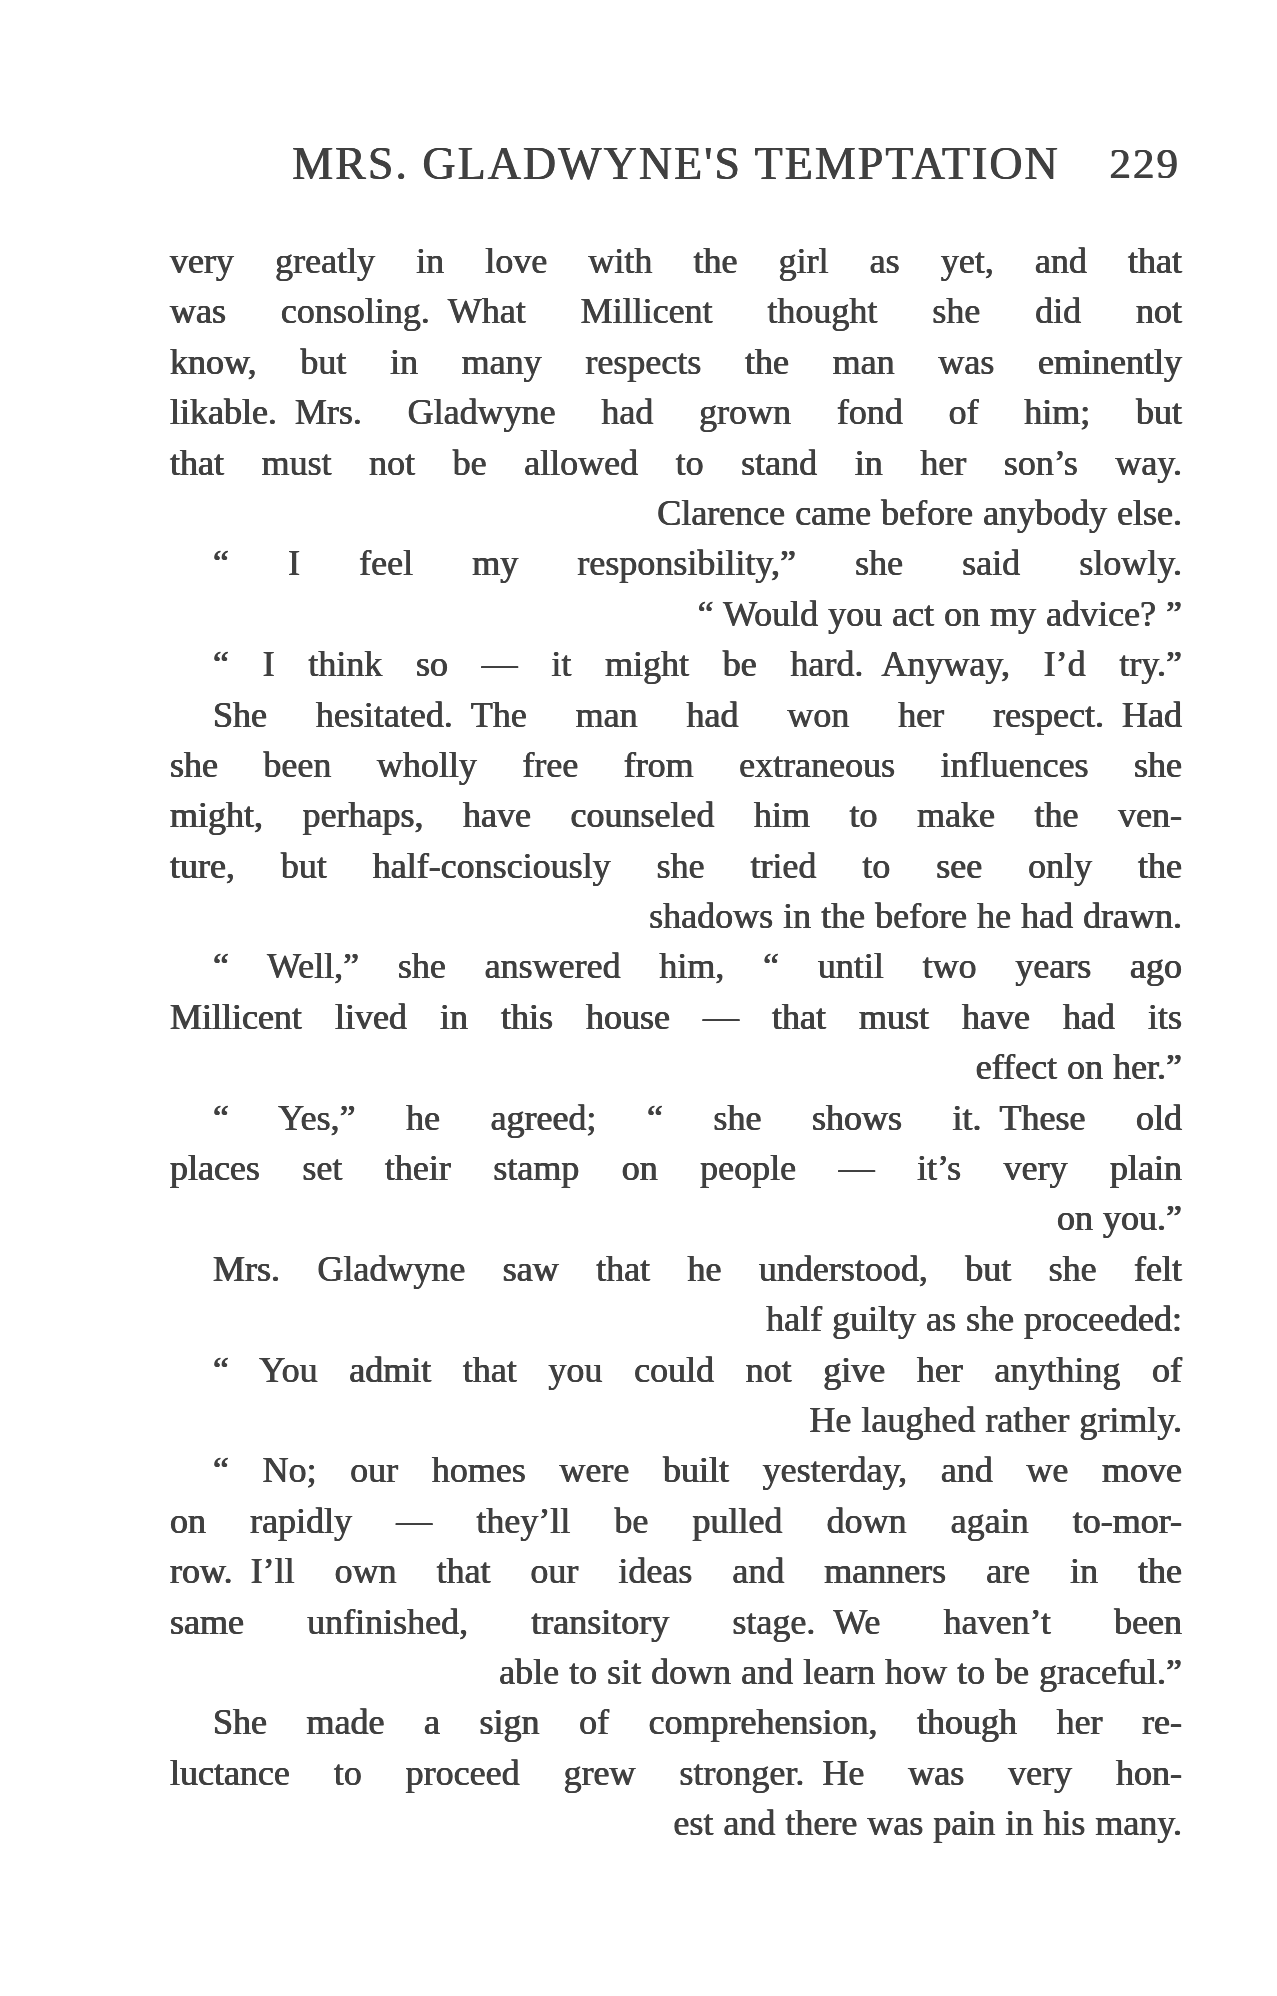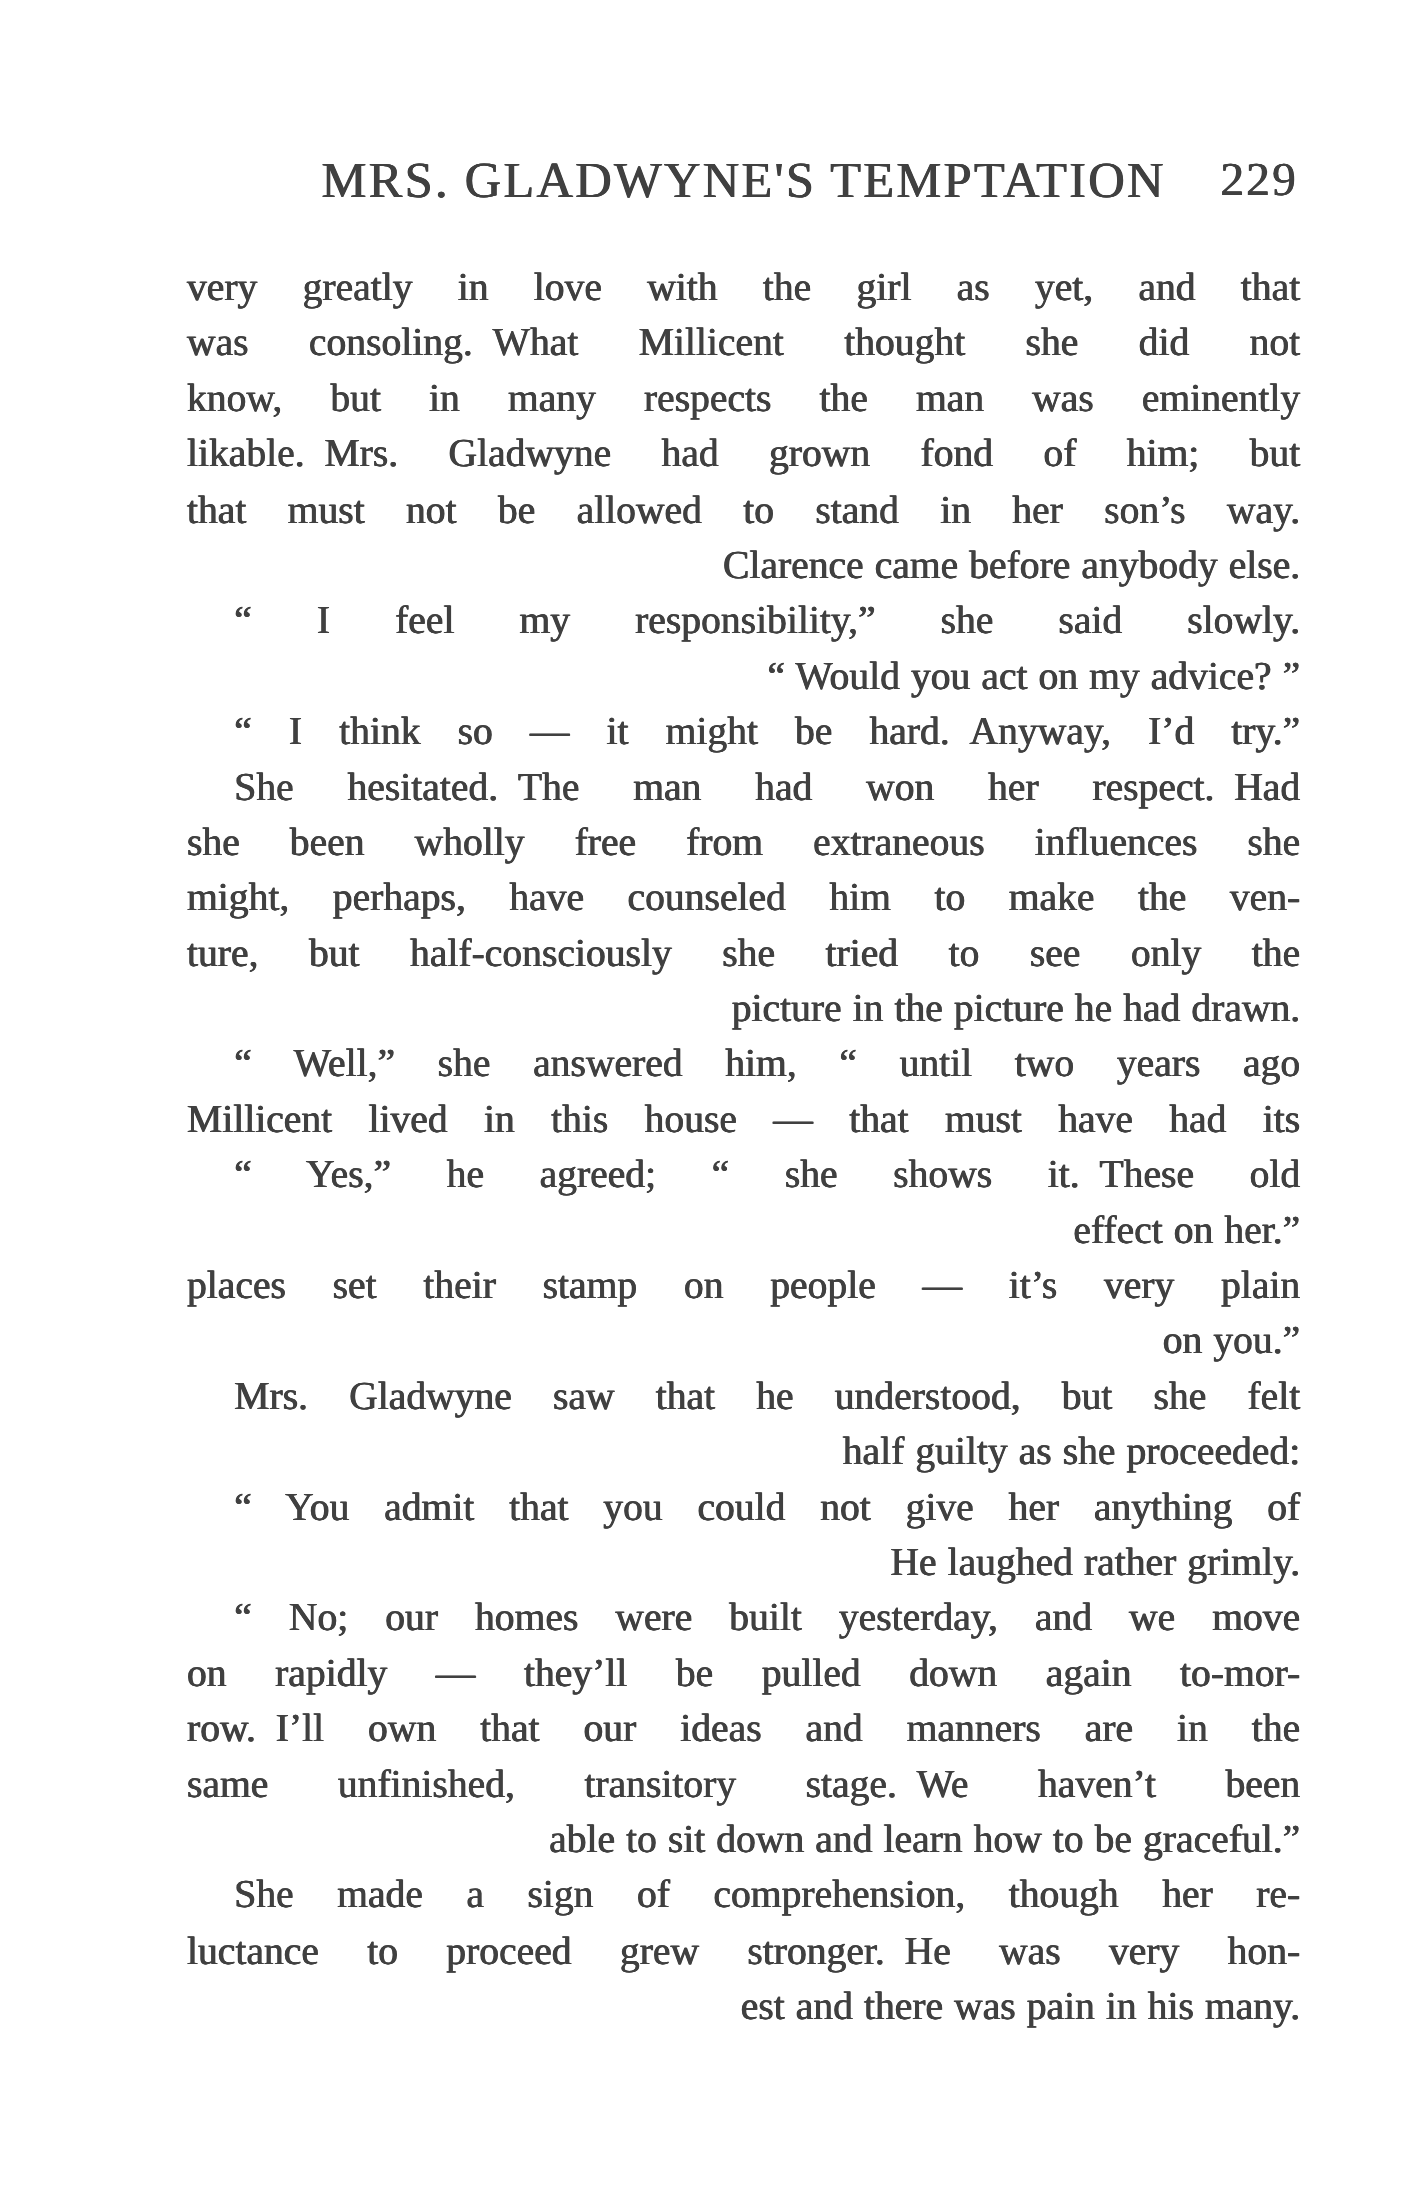--- a/index.html
+++ b/index.html
@@ -82,25 +82,25 @@
       <div class="line just">likable. Mrs. Gladwyne had grown fond of him; but</div>
       <div class="line just">that must not be allowed to stand in her son’s way.</div>
       <div class="line">Clarence came before anybody else.</div>
       <div class="line indent just">“ I feel my responsibility,” she said slowly.</div>
       <div class="line">“ Would you act on my advice? ”</div>
       <div class="line indent just">“ I think so — it might be hard. Anyway, I’d try.”</div>
       <div class="line indent just">She hesitated. The man had won her respect. Had</div>
       <div class="line just">she been wholly free from extraneous influences she</div>
       <div class="line just">might, perhaps, have counseled him to make the ven-</div>
       <div class="line just">ture, but half-consciously she tried to see only the</div>
-      <div class="line">picture in the picture he had drawn.</div>
+      <div class="line">shadows in the before he had drawn.</div>
       <div class="line indent just">“ Well,” she answered him, “ until two years ago</div>
       <div class="line just">Millicent lived in this house — that must have had its</div>
+      <div class="line">effect on her.”</div>
       <div class="line indent just">“ Yes,” he agreed; “ she shows it. These old</div>
-      <div class="line">effect on her.”</div>
       <div class="line just">places set their stamp on people — it’s very plain</div>
       <div class="line">on you.”</div>
       <div class="line indent just">Mrs. Gladwyne saw that he understood, but she felt</div>
       <div class="line">half guilty as she proceeded:</div>
       <div class="line indent just">“ You admit that you could not give her anything of</div>
       <div class="line indent">He laughed rather grimly.</div>
       <div class="line indent just">“ No; our homes were built yesterday, and we move</div>
       <div class="line just">on rapidly — they’ll be pulled down again to-mor-</div>
       <div class="line just">row. I’ll own that our ideas and manners are in the</div>
       <div class="line just">same unfinished, transitory stage. We haven’t been</div>

